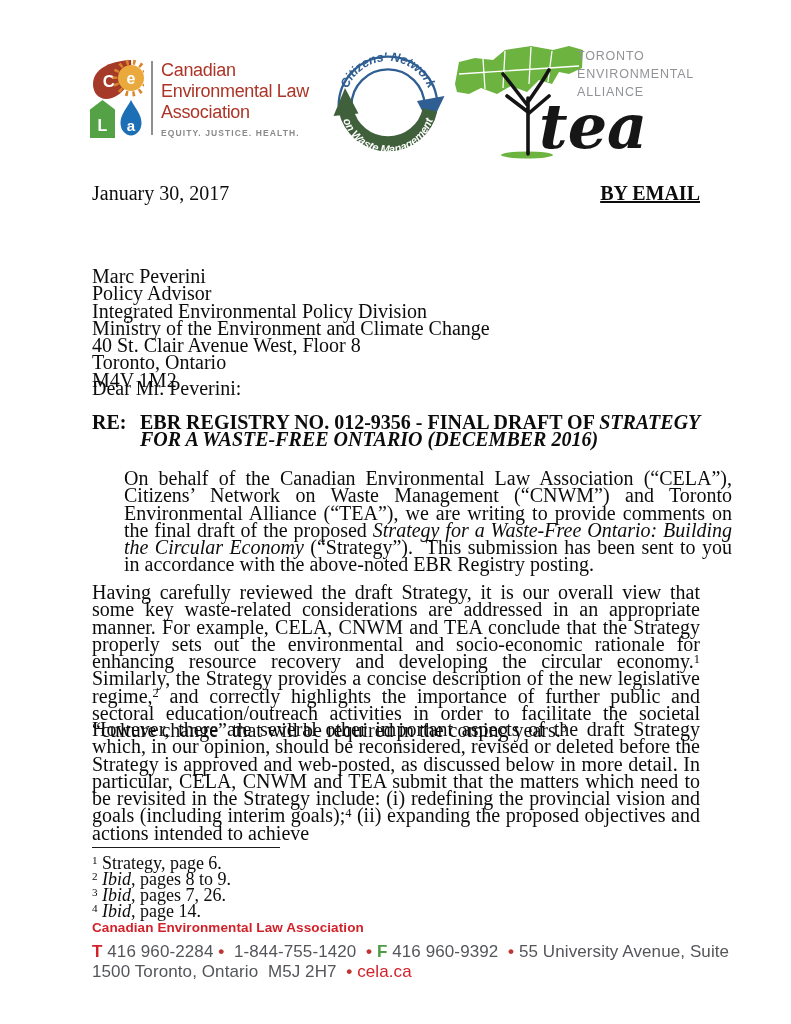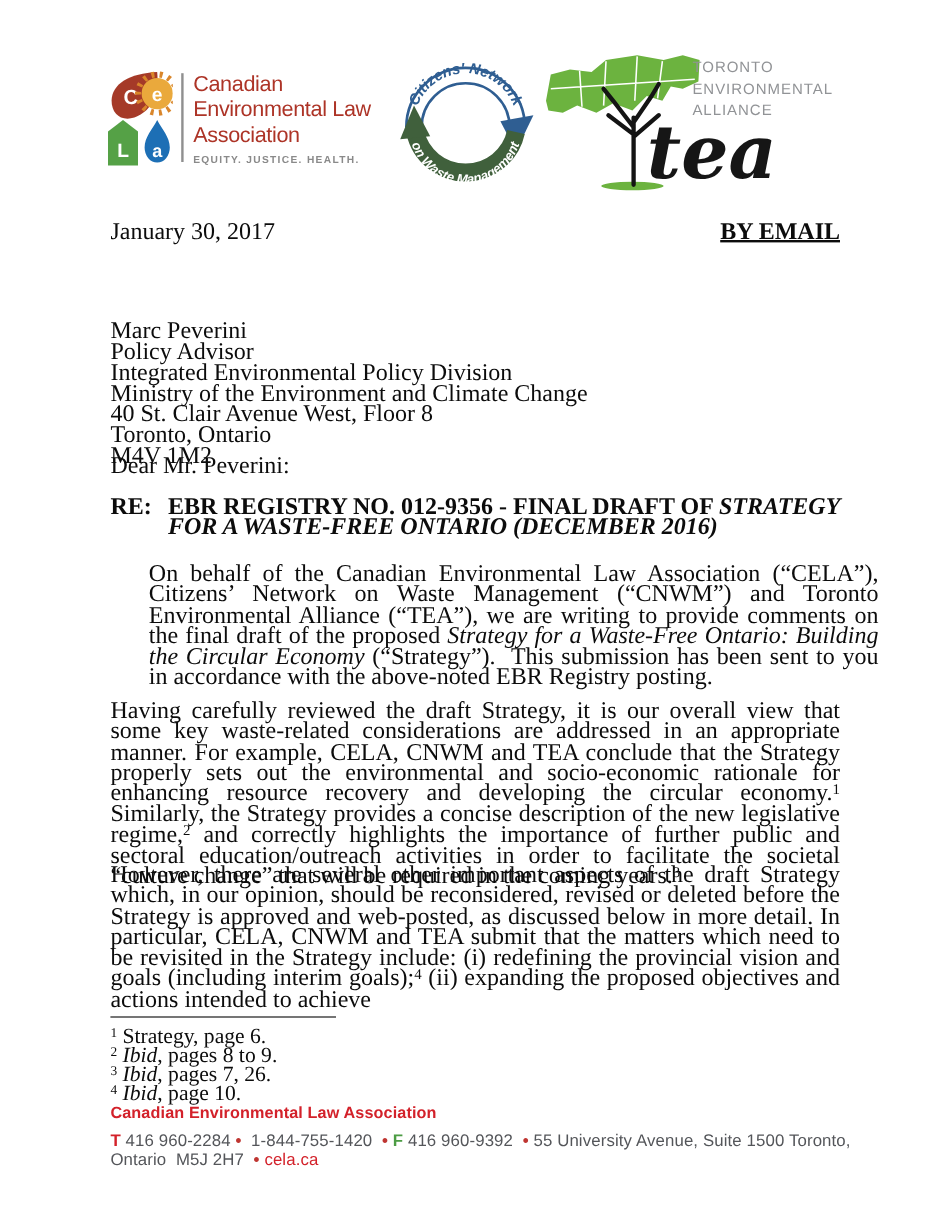--- a/index.html
+++ b/index.html
@@ -53,21 +53,21 @@
   .fn-rule { left:92px; top:847px; width:188px; border-top:1.7px solid #1c1c1c; }
   .footnotes { left:92px; top:856px; font-size:18px; line-height:15.9px; }
 
   
   .footer-org {
     left:92px; top:920px; font-family:"Liberation Sans", sans-serif;
     font-weight:bold; font-size:13.5px; color:#d3212a; letter-spacing:0.1px;
   }
   .footer-contact {
     left:92px; top:942px; width:640px; font-family:"Liberation Sans", sans-serif;
-    font-size:14px; color:#54565a; letter-spacing:0.1px;
+    font-size:17px; color:#54565a; letter-spacing:0.1px;
   }
   .footer-website { color:#d3212a; cursor:pointer; }
 </style>
 </head>
 <body>
 
 <div class="page">
 
   <div class="abs cela-logo">
     <svg width="54" height="82" viewBox="0 0 54 82">
@@ -149,21 +149,21 @@
 
   <div class="abs para para-1 serif-line"><span class="seg-n">On behalf of the Canadian Environmental Law Association (“CELA”), Citizens’ Network on Waste Management (“CNWM”) and Toronto Environmental Alliance (“TEA”), we are writing to provide comments on the final draft of the proposed </span><span class="seg-i">Strategy for a Waste-Free Ontario: Building the Circular Economy</span><span class="seg-n"> (“Strategy”). &nbsp;This submission has been sent to you in accordance with the above-noted EBR Registry posting.</span></div>
   <div class="abs para para-2 serif-line"><span class="seg-n">Having carefully reviewed the draft Strategy, it is our overall view that some key waste-related considerations are addressed in an appropriate manner. For example, CELA, CNWM and TEA conclude that the Strategy properly sets out the environmental and socio-economic rationale for enhancing resource recovery and developing the circular economy.</span><sup class="seg-sup">1</sup><span class="seg-n"> Similarly, the Strategy provides a concise description of the new legislative regime,</span><sup class="seg-sup">2</sup><span class="seg-n"> and correctly highlights the importance of further public and sectoral education/outreach activities in order to facilitate the societal “culture change” that will be required in the coming years.</span><sup class="seg-sup">3</sup></div>
   <div class="abs para para-3 serif-line"><span class="seg-n">However, there are several other important aspects of the draft Strategy which, in our opinion, should be reconsidered, revised or deleted before the Strategy is approved and web-posted, as discussed below in more detail. In particular, CELA, CNWM and TEA submit that the matters which need to be revisited in the Strategy include: (i) redefining the provincial vision and goals (including interim goals);</span><sup class="seg-sup">4</sup><span class="seg-n"> (ii) expanding the proposed objectives and actions intended to achieve</span></div>
 
   <div class="abs fn-rule"></div>
   <div class="abs footnotes">
     <div><sup class="seg-sup">1</sup><span class="seg-n"> Strategy, page 6.</span></div>
     <div><sup class="seg-sup">2</sup><span class="seg-n"> </span><span class="seg-i">Ibid</span><span class="seg-n">, pages 8 to 9.</span></div>
     <div><sup class="seg-sup">3</sup><span class="seg-n"> </span><span class="seg-i">Ibid</span><span class="seg-n">, pages 7, 26.</span></div>
-    <div><sup class="seg-sup">4</sup><span class="seg-n"> </span><span class="seg-i">Ibid</span><span class="seg-n">, page 10.</span></div>
+    <div><sup class="seg-sup">4</sup><span class="seg-n"> </span><span class="seg-i">Ibid</span><span class="seg-n">, page 14.</span></div>
   </div>
 
   <div class="abs footer-org">Canadian Environmental Law Association</div>
   <div class="abs footer-contact">
     <span><span class="seg-redb">T</span><span class="seg-n"> 416 960-2284 </span><span class="seg-dot">•</span><span class="seg-n"> &nbsp;1-844-755-1420&nbsp; </span><span class="seg-dot">•</span><span class="seg-n"> </span><span class="seg-greenb">F</span><span class="seg-n"> 416 960-9392&nbsp; </span><span class="seg-dot">•</span><span class="seg-n"> 55 University Avenue, Suite 1500 Toronto, Ontario&nbsp; M5J 2H7&nbsp; </span><span class="seg-dot">•</span><span class="seg-n"> </span></span><span class="footer-website">cela.ca</span>
   </div>
 
 </div>
 
 </body></html>

